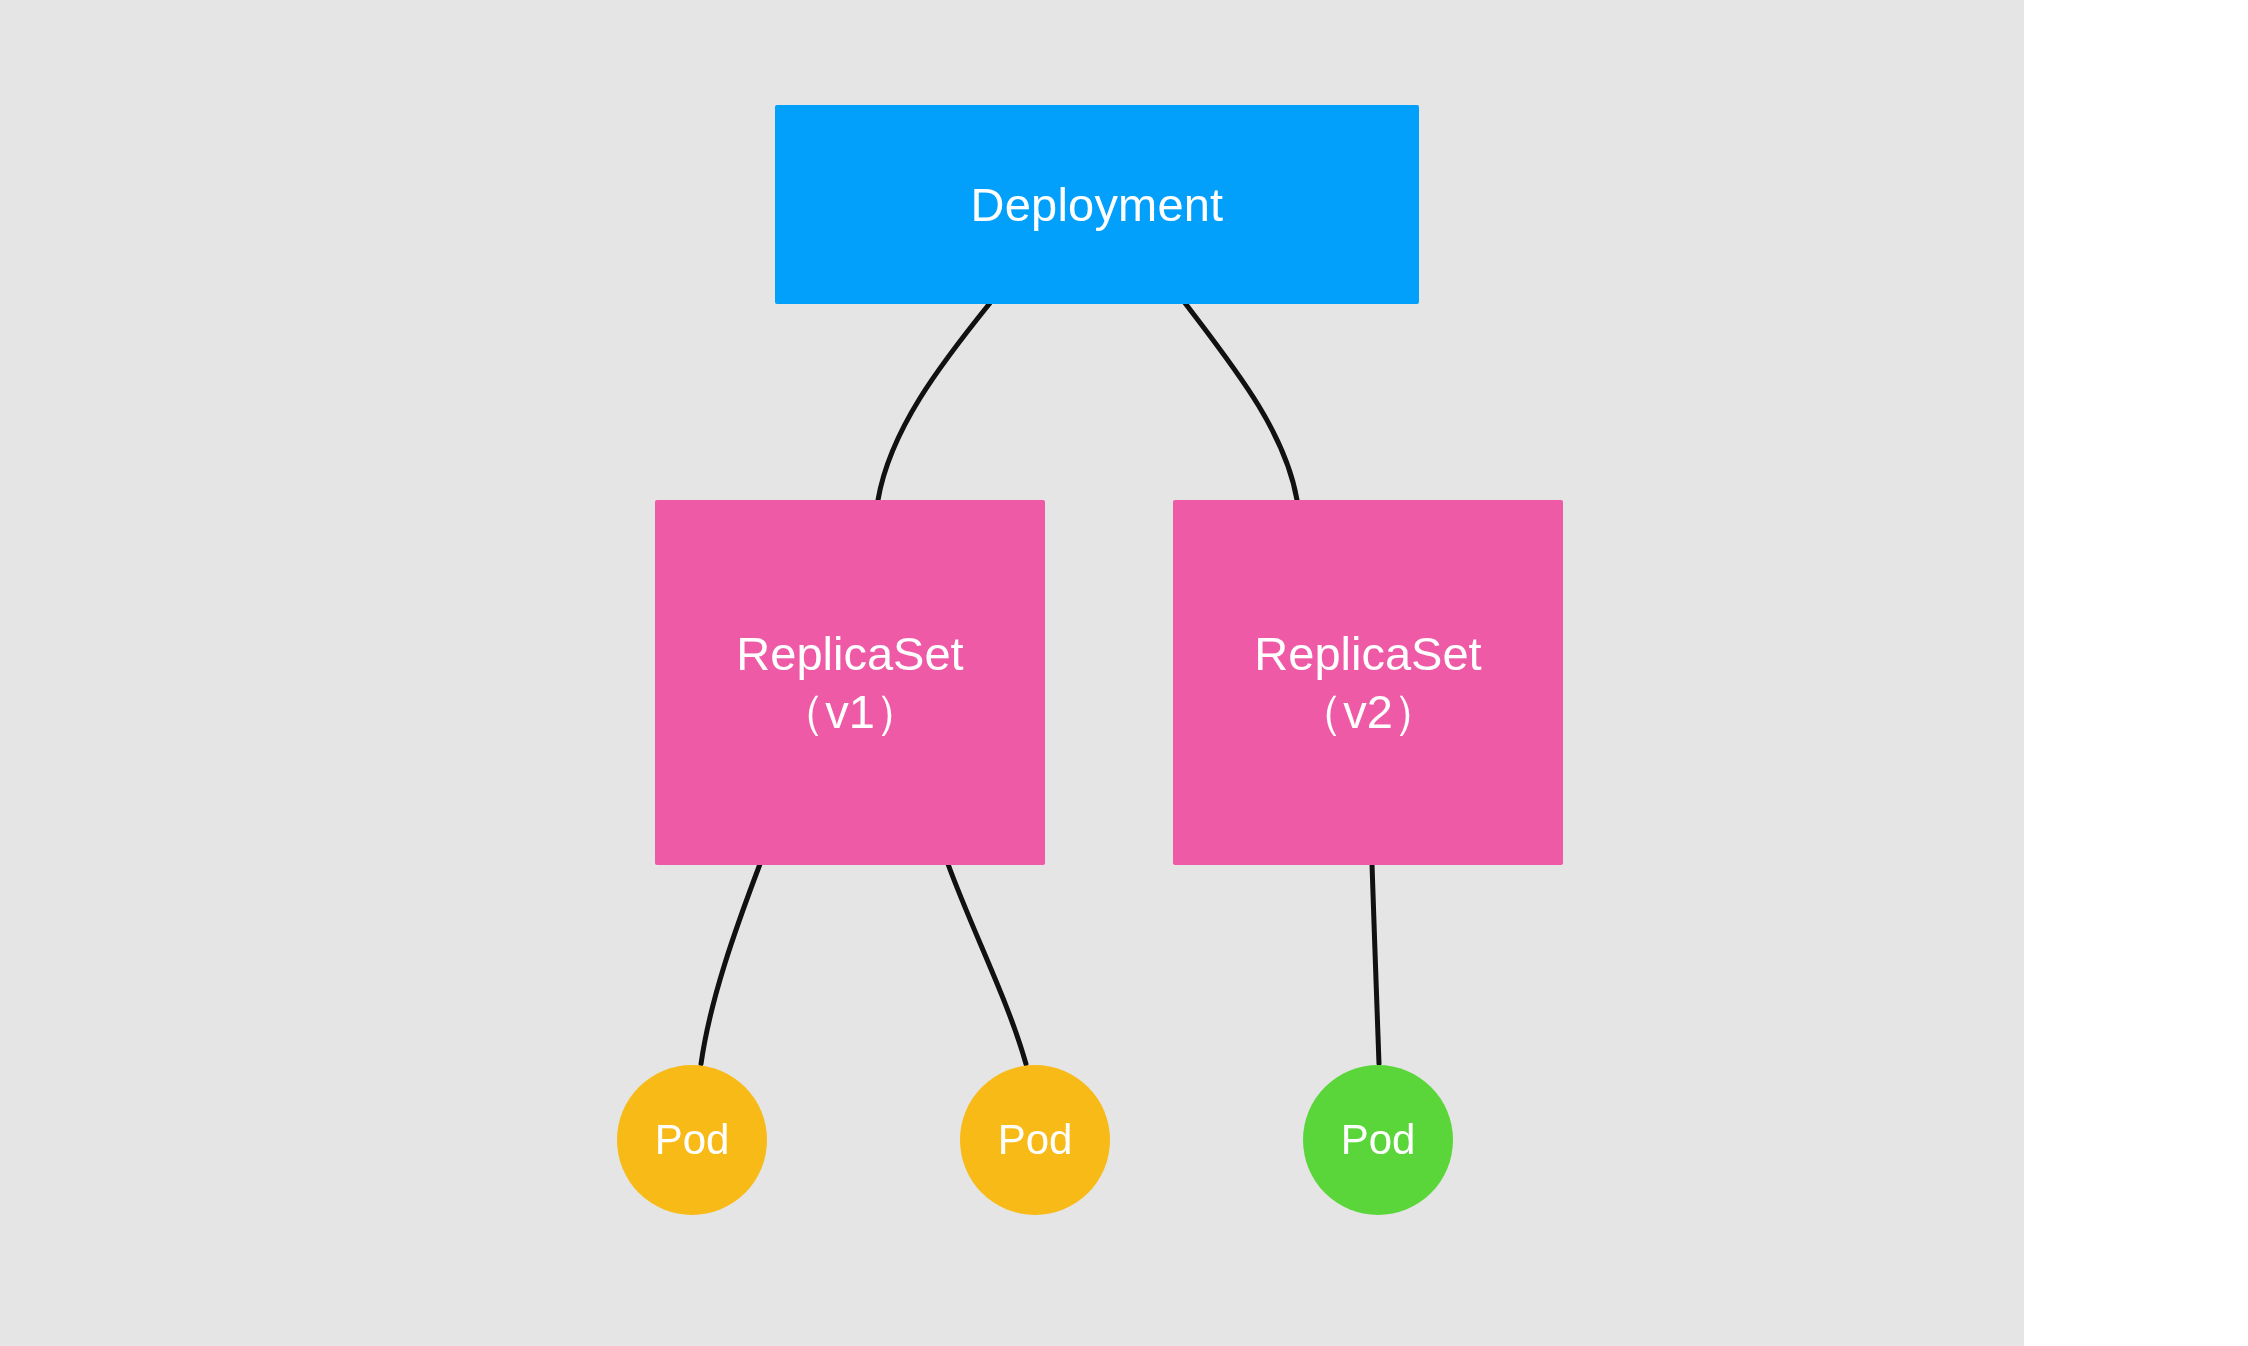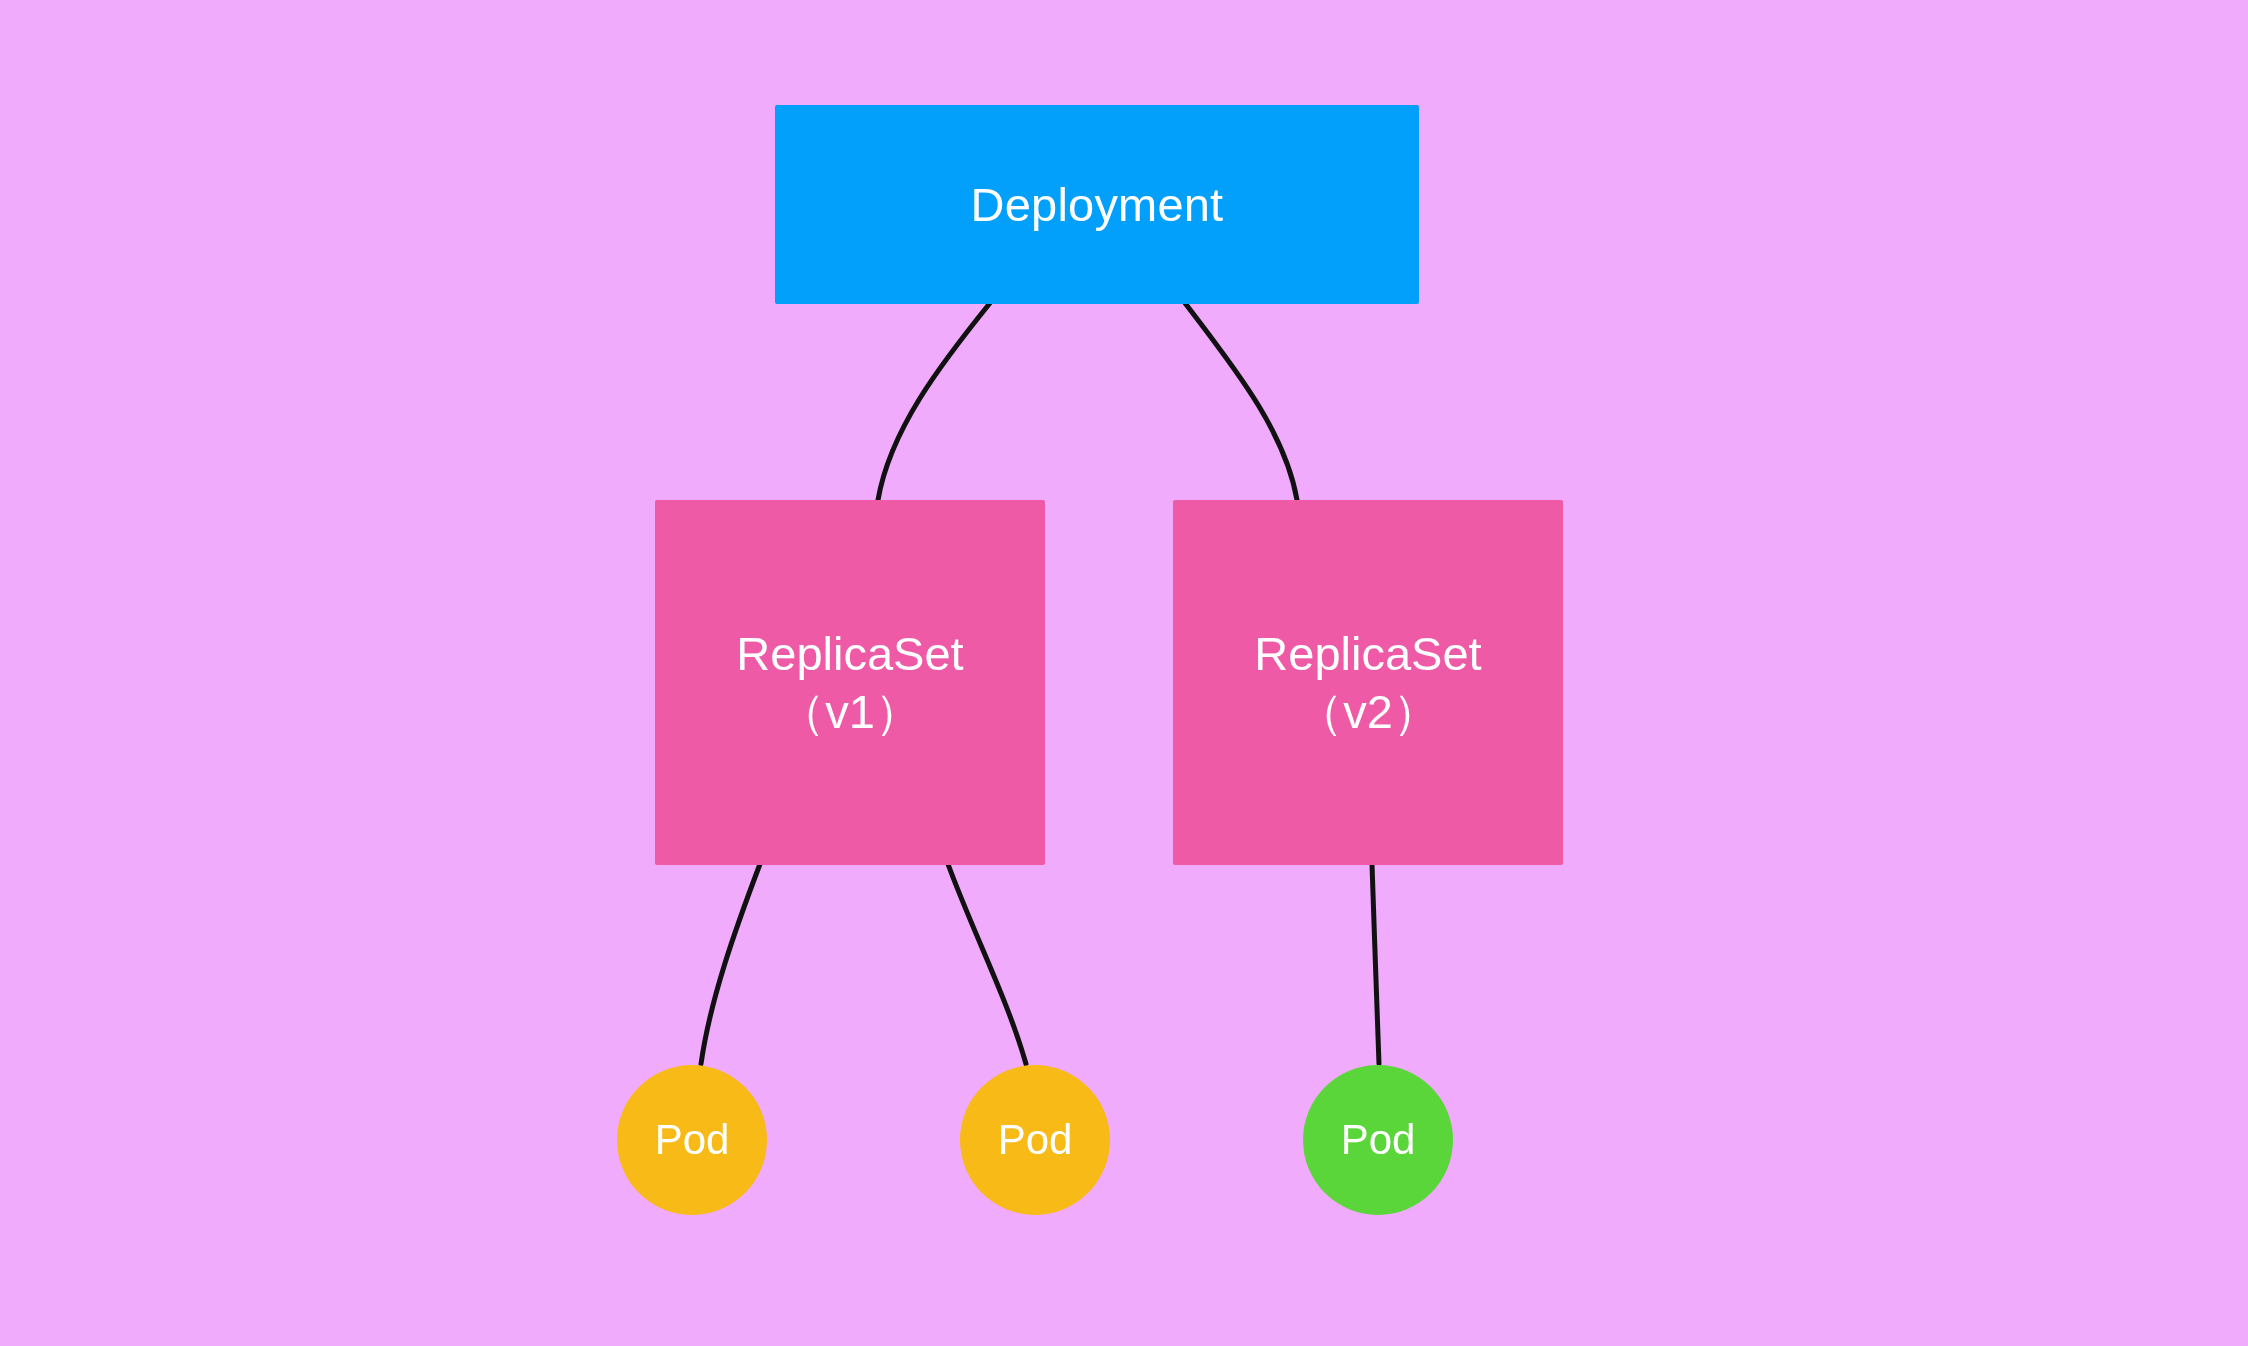--- a/index.html
+++ b/index.html
@@ -7,23 +7,23 @@
     margin: 0;
     padding: 0;
     background: #ffffff;
   }
   body {
     font-family: "Liberation Sans", sans-serif;
     -webkit-font-smoothing: antialiased;
   }
   #canvas {
     position: relative;
-    width: 2248px;
+    width: 2024px;
     height: 1346px;
-    background: #f0abfc;
+    background: #e5e5e5;
     overflow: hidden;
   }
   #edges {
     position: absolute;
     left: 0;
     top: 0;
     width: 2248px;
     height: 1346px;
     pointer-events: none;
   }

